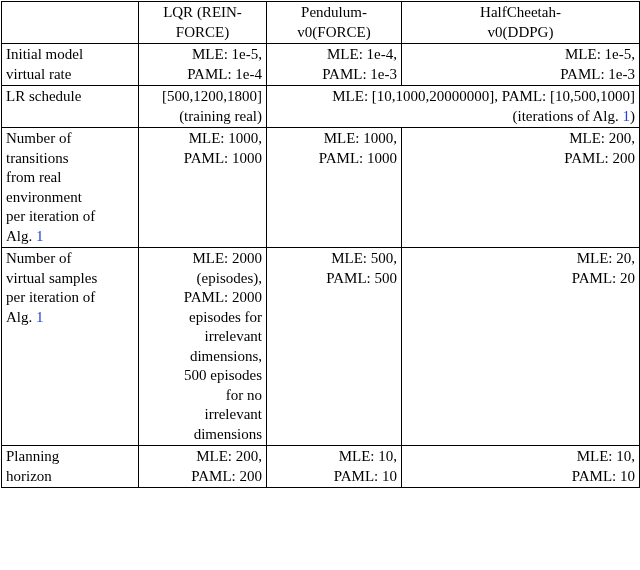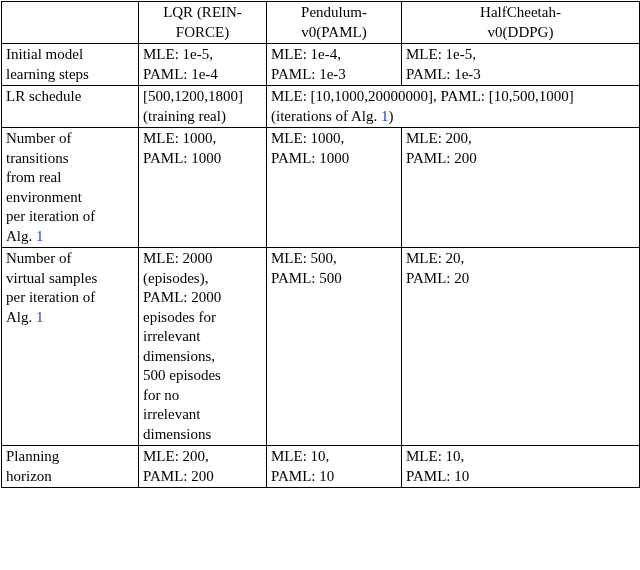--- a/index.html
+++ b/index.html
@@ -20,23 +20,23 @@
   }
   .paper-table td, .paper-table th {
     border: 1px solid #000;
     vertical-align: top;
     padding: 1px 4px;
     white-space: pre-line;
     font-weight: normal;
     overflow: hidden;
   }
   .paper-table th { text-align: center; }
-  .paper-table td { text-align: left; }
+  .paper-table td { text-align: right; }
   .paper-table td.rowlabel { text-align: left; }
-  .paper-table td.merged { text-align: left; }
+  .paper-table td.merged { text-align: right; }
   a.ref { text-decoration: none; cursor: pointer; }
   col.c1 { width: 137px; }
   col.c2 { width: 128px; }
   col.c3 { width: 135px; }
   col.c4 { width: 238px; }
 </style>
 </head>
 <body>
 
 <table class="paper-table">
@@ -46,28 +46,28 @@
       <col class="c3">
       <col class="c4">
   </colgroup>
 
   <tbody>
       <tr>
     <th></th>
     <th>LQR (REIN-
 FORCE)</th>
     <th>Pendulum-
-v0(PAML)</th>
+v0(FORCE)</th>
     <th>HalfCheetah-
 v0(DDPG)</th>
   </tr>
 
   <tr>
     <td class="rowlabel">Initial model
-learning steps</td>
+virtual rate</td>
     <td>MLE: 1e-5,
 PAML: 1e-4</td>
     <td>MLE: 1e-4,
 PAML: 1e-3</td>
     <td>MLE: 1e-5,
 PAML: 1e-3</td>
   </tr>
 
   <tr>
     <td class="rowlabel">LR schedule</td>

